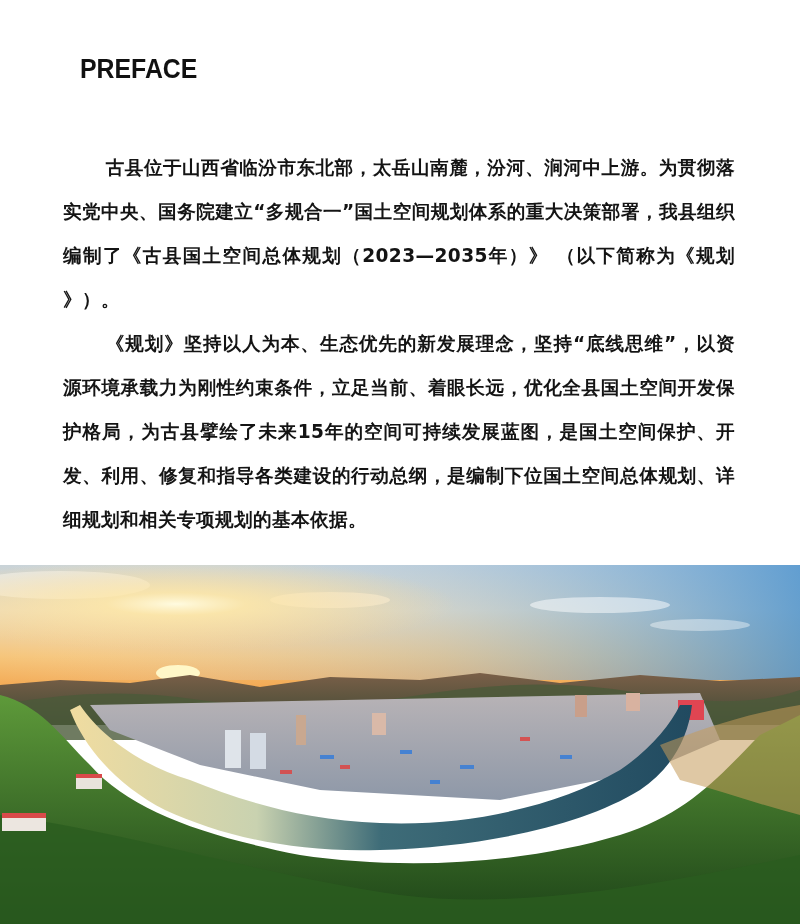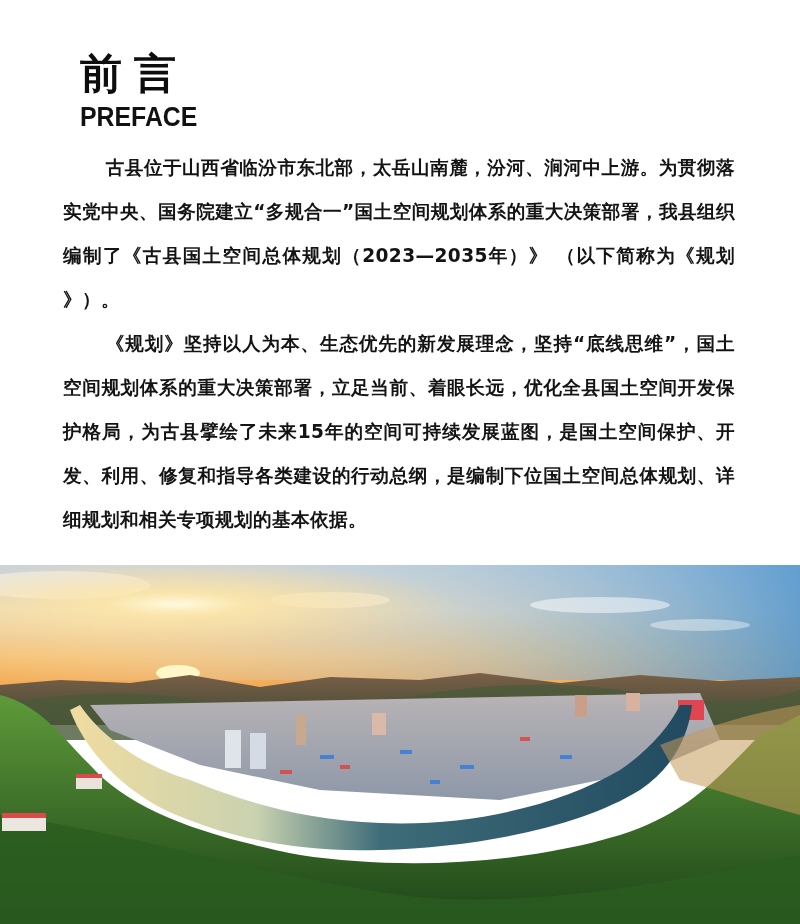--- a/index.html
+++ b/index.html
@@ -49,27 +49,26 @@
       left: 0; top: 565px;
       width: 800px; height: 359px;
       overflow: hidden;
     }
     .photo svg { display: block; }
   </style>
 </head>
 <body>
 
 <div class="heading-block">
-  <div class="title-cn">前言</div>
   <div class="title-en">PREFACE</div>
 </div>
 
 <div class="body-text">
   <p class="paragraph">古县位于山西省临汾市东北部，太岳山南麓，汾河、涧河中上游。为贯彻落实党中央、国务院建立“多规合一”国土空间规划体系的重大决策部署，我县组织编制了《古县国土空间总体规划（2023—2035年）》 （以下简称为《规划 》）。</p>
-  <p class="paragraph">《规划》坚持以人为本、生态优先的新发展理念，坚持“底线思维”，国土空间规划体系的重大决策部署，立足当前、着眼长远，优化全县国土空间开发保护格局，为古县擘绘了未来15年的空间可持续发展蓝图，是国土空间保护、开发、利用、修复和指导各类建设的行动总纲，是编制下位国土空间总体规划、详细规划和相关专项规划的基本依据。</p>
+  <p class="paragraph">《规划》坚持以人为本、生态优先的新发展理念，坚持“底线思维”，以资源环境承载力为刚性约束条件，立足当前、着眼长远，优化全县国土空间开发保护格局，为古县擘绘了未来15年的空间可持续发展蓝图，是国土空间保护、开发、利用、修复和指导各类建设的行动总纲，是编制下位国土空间总体规划、详细规划和相关专项规划的基本依据。</p>
 </div>
 
 <div class="photo">
   <svg width="800" height="359" viewBox="0 0 800 359" xmlns="http://www.w3.org/2000/svg">
     <defs>
       <linearGradient id="sky" x1="0" y1="0" x2="0" y2="1">
         <stop offset="0" stop-color="#c9d3d8"></stop>
         <stop offset="0.35" stop-color="#eadcc0"></stop>
         <stop offset="0.7" stop-color="#f6c67c"></stop>
         <stop offset="1" stop-color="#f2a24a"></stop>

